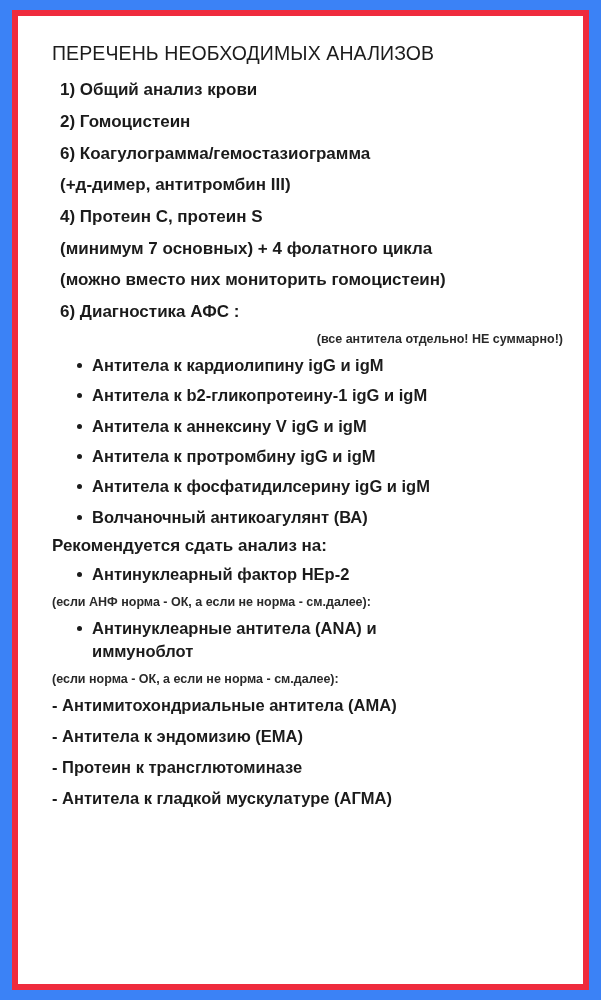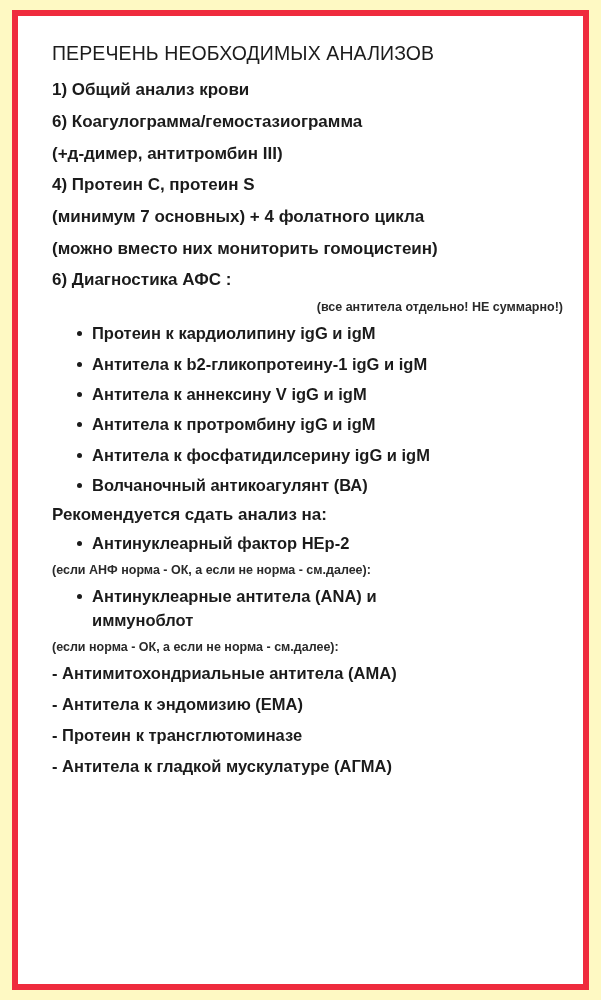--- a/index.html
+++ b/index.html
@@ -10,21 +10,21 @@
   body {
     width: 601px;
     height: 1000px;
     font-family: "Liberation Sans", sans-serif;
     overflow: hidden;
   }
   .page {
     position: relative;
     width: 601px;
     height: 1000px;
-    background: #fef9c3;
+    background: #3b82f6;
     box-sizing: border-box;
   }
   .border-frame {
     position: absolute;
     left: 12px;
     top: 10px;
     right: 12px;
     bottom: 10px;
     border: 6px solid #ef2b3d;
     box-sizing: border-box;
@@ -44,21 +44,21 @@
     letter-spacing: 0.1px;
     margin: 0 0 13px 0;
     font-weight: 400;
     line-height: 1.2;
   }
   .line {
     font-size: 17px;
     color: #1b1b1b;
     font-weight: bold;
     line-height: 1.45;
-    margin: 0 0 7px 0;
+    margin: 0 0 7px 8px;
     white-space: nowrap;
   }
   .line.tight {
     margin-bottom: 6px;
   }
   .note {
     font-size: 12.5px;
     color: #2a2a2a;
     font-weight: bold;
     line-height: 1.3;
@@ -117,31 +117,32 @@
 </head>
 <body>
 
 <div class="page">
   <div class="border-frame">
     <div class="content">
 
       <h1 class="title">ПЕРЕЧЕНЬ НЕОБХОДИМЫХ АНАЛИЗОВ</h1>
 
       <p class="line">1) Общий анализ крови</p>
+      <p class="line">2) Гомоцистеин</p>
       <p class="line">6) Коагулограмма/гемостазиограмма</p>
       <p class="line">(+д-димер, антитромбин III)</p>
       <p class="line">4) Протеин C, протеин S</p>
       <p class="line">(минимум 7 основных) + 4 фолатного цикла</p>
       <p class="line">(можно вместо них мониторить гомоцистеин)</p>
       <p class="line tight">6) Диагностика АФС :</p>
 
       <p class="note indent">(все антитела отдельно! НЕ суммарно!)</p>
 
       <ul class="bullets">
-        <li>Протеин к кардиолипину igG и igM</li>
+        <li>Антитела к кардиолипину igG и igM</li>
         <li>Антитела к b2-гликопротеину-1 igG и igM</li>
         <li>Антитела к аннексину V igG и igM</li>
         <li>Антитела к протромбину igG и igM</li>
         <li>Антитела к фосфатидилсерину igG и igM</li>
         <li>Волчаночный антикоагулянт (ВА)</li>
       </ul>
 
       <p class="sub-label">Рекомендуется сдать анализ на:</p>
 
       <ul class="bullets">

